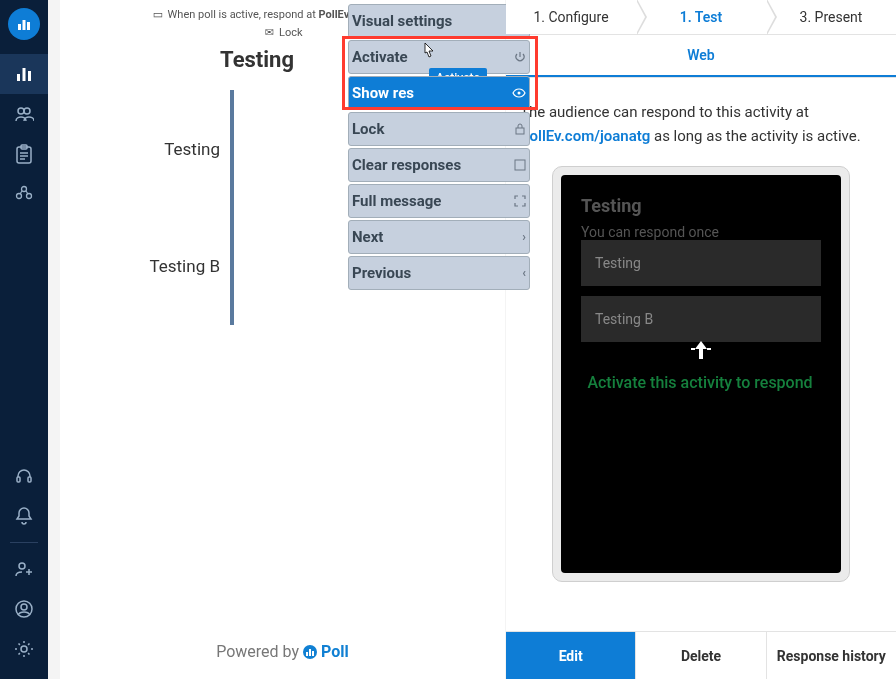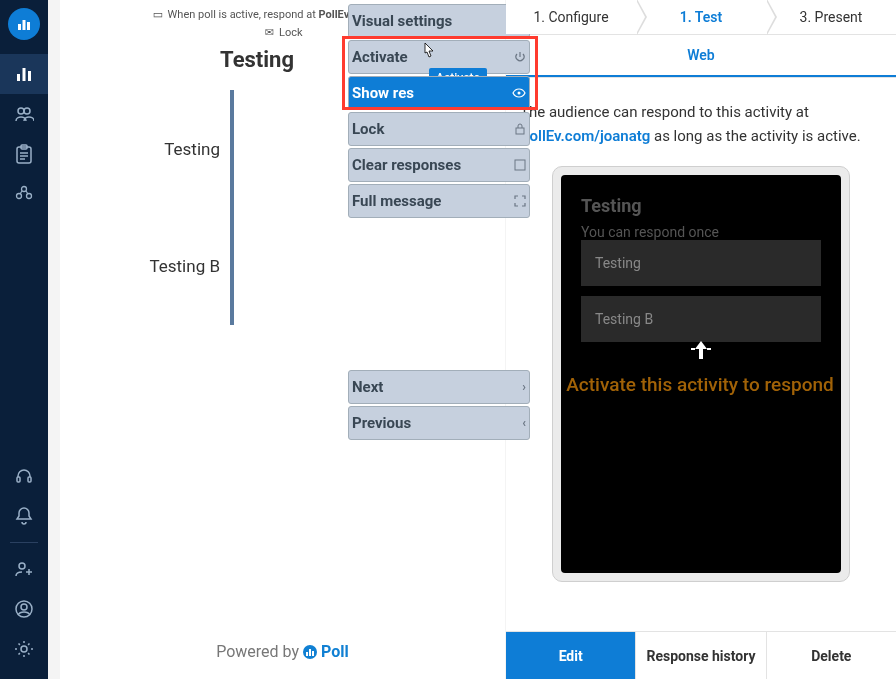--- a/index.html
+++ b/index.html
@@ -24,21 +24,21 @@
     .axis { width: 4px; background: #5a7a9e; }
     .powered { text-align: center; font-size: 16px; color: #777; margin-top: auto; display: flex; align-items: center; justify-content: center; gap: 4px; }
     .powered .pl { width: 14px; height: 14px; border-radius: 50%; background: #1180d3; display: inline-flex; align-items: center; justify-content: center; }
 
     
     .menu { position: absolute; top: 4px; left: 288px; width: 182px; display: flex; flex-direction: column; gap: 2px; }
     .menu-item { background: #c6d0de; border: 1px solid #a2aeb9; border-radius: 3px; padding: 7px 3px; font-size: 15px; font-weight: 700; color: #394754; display: flex; align-items: center; justify-content: space-between; cursor: pointer; position: relative; }
     .menu-item.selected { background: #0e7dd6; color: #fff; }
     .menu-item .ic { font-size: 12px; color: #6b7684; }
     .menu-item.selected .ic { color: #fff; }
-    .menu-group-nav { margin-top: 150px; }
+    .menu-group-nav { }
     .hi-box { position: absolute; border: 3px solid #ff3b2f; pointer-events: none; }
     .hi1 { top: 36px; left: 282px; width: 196px; height: 74px; }
     .tooltip { position: absolute; left: 80px; top: 27px; background: #0e7dd6; color: #fff; font-size: 12px; padding: 3px 7px; border-radius: 2px; font-weight: 500; }
     .cursor-img { position: absolute; left: 71px; top: 2px; width: 16px; height: 18px; }
 
     
     .right-panel { flex: 1; background: #fff; display: flex; flex-direction: column; }
     .steps { display: flex; height: 34px; }
     .step { flex: 1; font-size: 14px; color: #333; display: flex; align-items: center; justify-content: center; position: relative; background: #fff; cursor: pointer; }
     .step.active { color: #0e7dd6; font-weight: 600; }
@@ -50,21 +50,21 @@
     .info { padding: 22px 14px 18px 14px; font-size: 15px; color: #333; line-height: 1.6; }
     .info a { color: #0e7dd6; font-weight: 600; text-decoration: none; }
 
     .phone-wrap { display: flex; justify-content: center; }
     .phone { width: 298px; height: 416px; border-radius: 10px; background: #ebebeb; border: 1px solid #cfcfcf; padding: 8px; }
     .screen { width: 100%; height: 100%; background: #000; border-radius: 4px; padding: 20px; color: #e6e6e6; position: relative; }
     .screen h3 { font-size: 18px; color: #555; font-weight: 700; margin-bottom: 8px; }
     .screen p { font-size: 14px; color: #555; margin-bottom: 0; }
     .opt { background: #2a2a2a; color: #888; padding: 15px 14px; font-size: 14px; margin-bottom: 10px; }
     .overlay-arrow { position: absolute; left: 50%; top: 166px; transform: translateX(-50%); color: #fff; }
-    .overlay-text { position: absolute; left: 0; right: 2px; top: 198px; text-align: center; font-size: 19px; font-weight: 500; color: #a16207; }
+    .overlay-text { position: absolute; left: 0; right: 2px; top: 198px; text-align: center; font-size: 16px; font-weight: 500; color: #15803d; }
 
     .r-spacer { flex: 1; }
     .bottom-actions { display: flex; border-top: 1px solid #e3e3e3; height: 48px; }
     .ba { flex: 1; display: flex; align-items: center; justify-content: center; font-size: 14px; font-weight: 700; color: #333; cursor: pointer; border-right: 1px solid #e3e3e3; }
     .ba:last-child { border-right: none; }
     .ba.primary { background: #0e7dd6; color: #fff; }
 
     svg { display: block; }
   </style>
 </head>
@@ -283,16 +283,16 @@
             </svg>
         </div>
         <div class="overlay-text">Activate this activity to respond</div>
       </div>
     </div>
   </div>
 
   <div class="r-spacer"></div>
   <div class="bottom-actions">
     <div class="ba primary">Edit</div>
+    <div class="ba">Delete</div>
     <div class="ba">Response history</div>
-    <div class="ba">Delete</div>
   </div>
 </div>
 
 </body></html>

